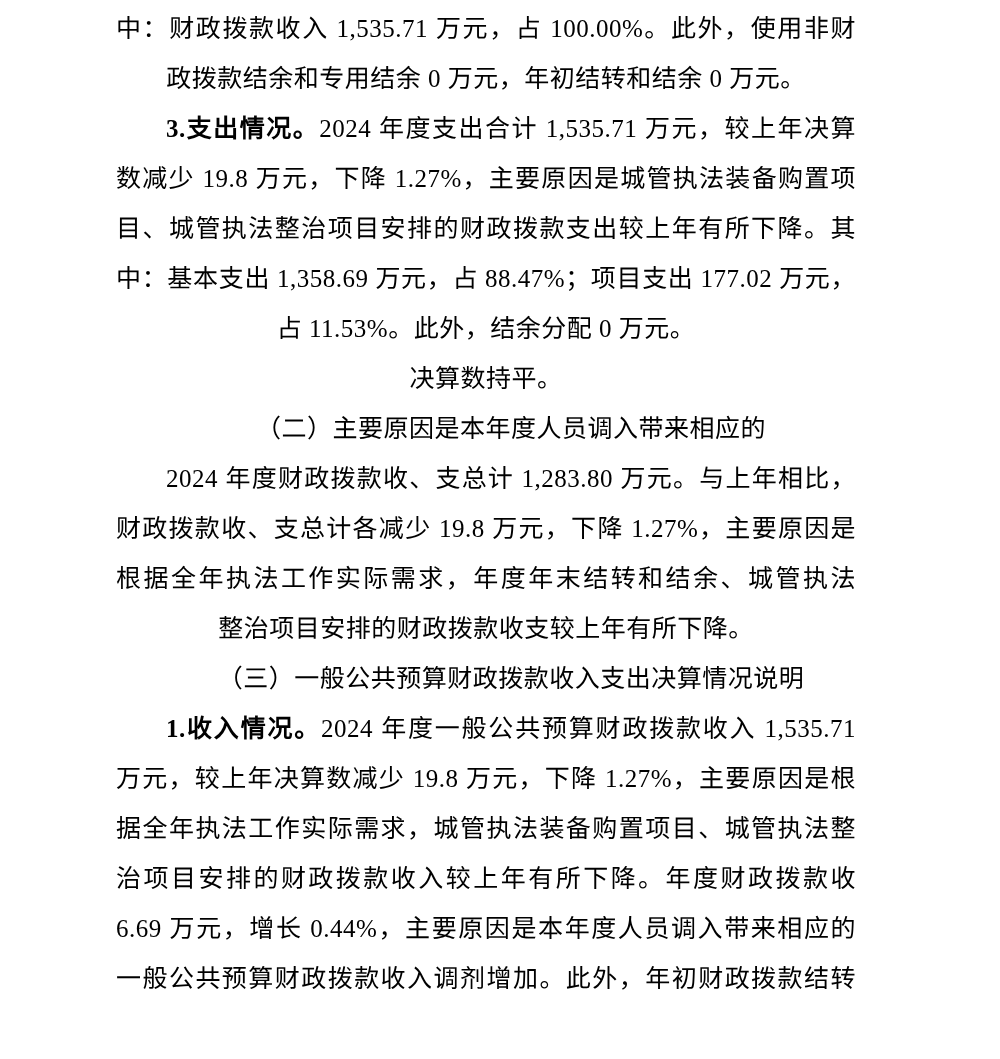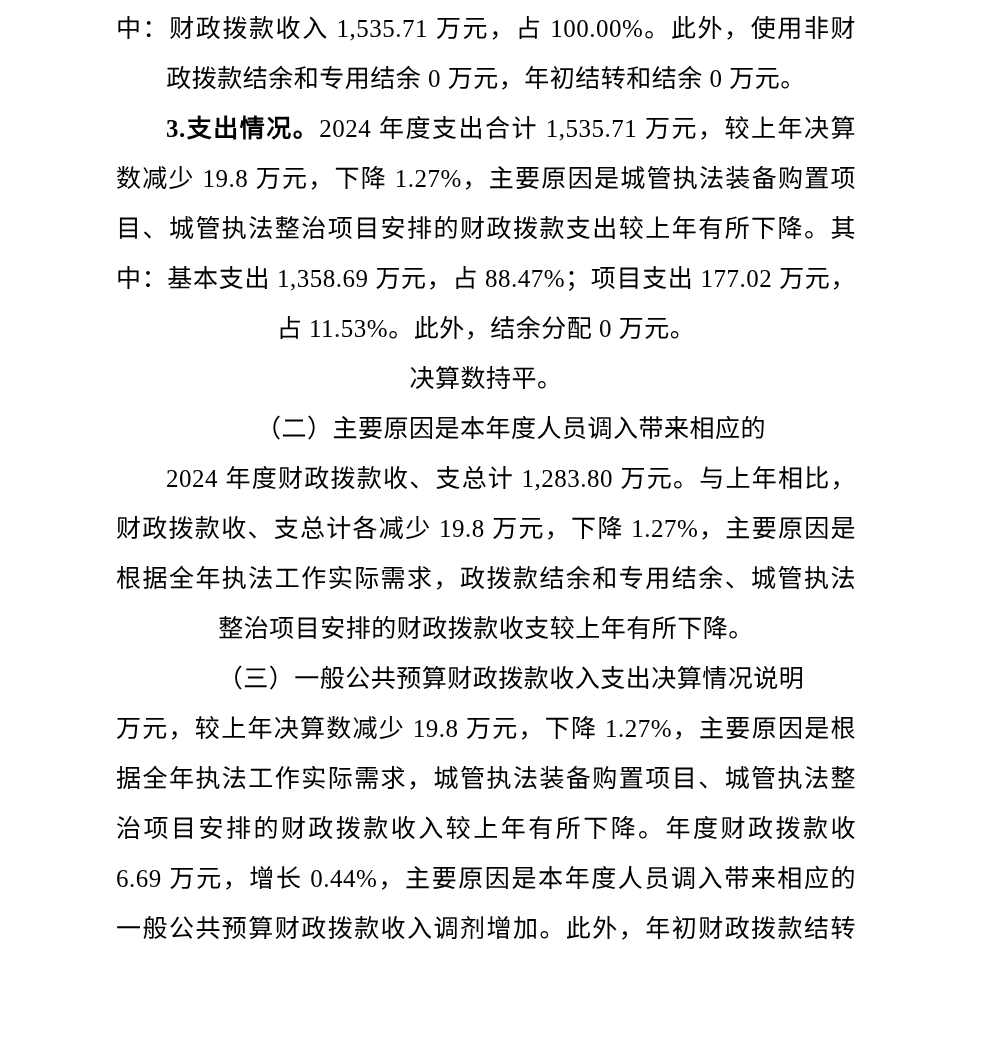--- a/index.html
+++ b/index.html
@@ -50,22 +50,23 @@
       <div class="line"><span class="bold"></span><span>政拨款结余和专用结余 0 万元，年初结转和结余 0 万元。</span></div>
       <div class="line stretch indent"><span class="bold">3.支出情况。</span><span>2024 年度支出合计 1,535.71 万元，较上年决算</span></div>
       <div class="line stretch"><span class="bold"></span><span>数减少 19.8 万元，下降 1.27%，主要原因是城管执法装备购置项</span></div>
       <div class="line stretch"><span class="bold"></span><span>目、城管执法整治项目安排的财政拨款支出较上年有所下降。其</span></div>
       <div class="line stretch"><span class="bold"></span><span>中：基本支出 1,358.69 万元，占 88.47%；项目支出 177.02 万元，</span></div>
       <div class="line"><span class="bold"></span><span>占 11.53%。此外，结余分配 0 万元。</span></div>
       <div class="line"><span class="bold"></span><span>决算数持平。</span></div>
       <div class="line indent"><span class="bold"></span><span>（二）主要原因是本年度人员调入带来相应的</span></div>
       <div class="line stretch indent"><span class="bold"></span><span>2024 年度财政拨款收、支总计 1,283.80 万元。与上年相比，</span></div>
       <div class="line stretch"><span class="bold"></span><span>财政拨款收、支总计各减少 19.8 万元，下降 1.27%，主要原因是</span></div>
-      <div class="line stretch"><span class="bold"></span><span>根据全年执法工作实际需求，政拨款结余和专用结余、城管执法</span></div>
+      <div class="line stretch"><span class="bold"></span><span>根据全年执法工作实际需求，年度年末结转和结余、城管执法</span></div>
       <div class="line"><span class="bold"></span><span>整治项目安排的财政拨款收支较上年有所下降。</span></div>
       <div class="line indent"><span class="bold"></span><span>（三）一般公共预算财政拨款收入支出决算情况说明</span></div>
+      <div class="line stretch indent"><span class="bold">1.收入情况。</span><span>2024 年度一般公共预算财政拨款收入 1,535.71</span></div>
       <div class="line stretch"><span class="bold"></span><span>万元，较上年决算数减少 19.8 万元，下降 1.27%，主要原因是根</span></div>
       <div class="line stretch"><span class="bold"></span><span>据全年执法工作实际需求，城管执法装备购置项目、城管执法整</span></div>
       <div class="line stretch"><span class="bold"></span><span>治项目安排的财政拨款收入较上年有所下降。年度财政拨款收</span></div>
       <div class="line stretch"><span class="bold"></span><span>6.69 万元，增长 0.44%，主要原因是本年度人员调入带来相应的</span></div>
       <div class="line stretch"><span class="bold"></span><span>一般公共预算财政拨款收入调剂增加。此外，年初财政拨款结转</span></div>
     </div>
 </div>
 
 </body></html>

